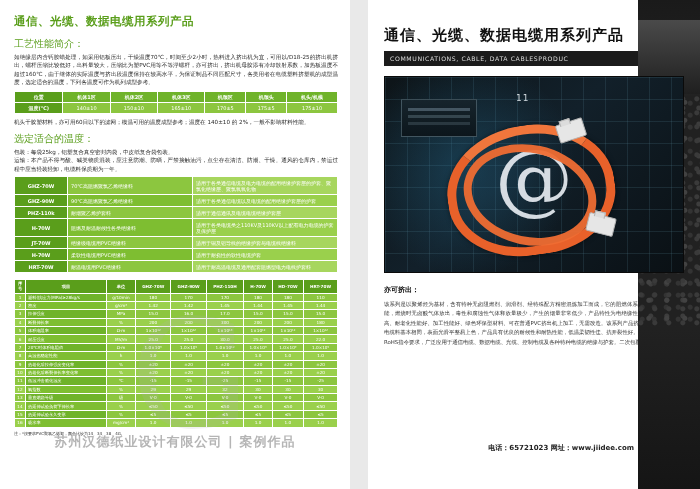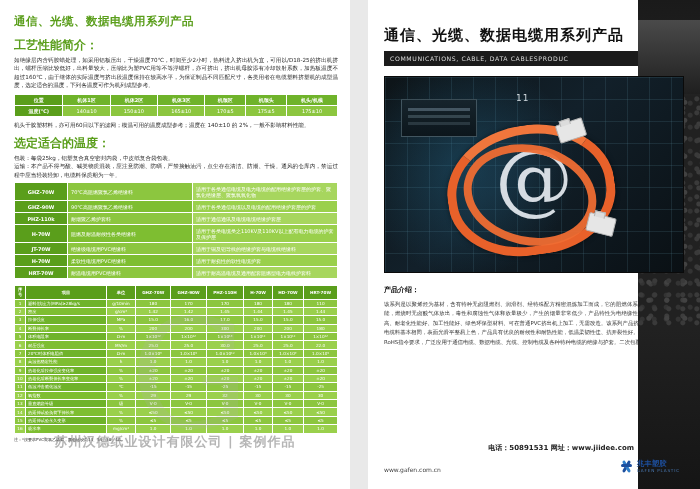--- a/index.html
+++ b/index.html
@@ -22,22 +22,22 @@
   .left-inner{padding:14px 12px 0 14px;}
   .l-title{
     color:#5a9e1b;
     font-size:11.5px;
     font-weight:bold;
     letter-spacing:.5px;
     margin:0 0 8px 0;
   }
   .sec-head{
     color:#5a9e1b;
-    font-size:12px;
-    font-weight:bold;
+    font-size:10px;
+    font-weight:normal;
     margin:6px 0 2px 0;
   }
   .body-txt{
     font-size:5.6px;
     line-height:1.5;
     color:#2a2a2a;
     text-align:justify;
   }
   
   table{border-collapse:collapse;width:100%;}
@@ -543,34 +543,20 @@
         <div class="num">11</div>
         <div class="at">@</div>
         <div class="cable">
           <div class="loop"></div>
           <div class="loop2"></div>
           <div class="plug p1"></div>
           <div class="plug p2"></div>
         </div>
       </div>
 
-      <div class="r-sec-title">产品介绍：</div>
+      <div class="r-sec-title">亦可挤出：</div>
       <div class="r-body">该系列是以聚烯烃为基材，含有特种无卤阻燃剂、润滑剂、经特殊配方精密混炼加工而成，它的阻燃体系具有优良的阻燃性能，燃烧时无卤酸气体放出，毒性和腐蚀性气体释放量极少，产生的烟量非常低少，产品特性为电绝缘性能优良、机械强度高、耐老化性能好、加工性能好、绿色环保型材料、可在普通PVC挤出机上加工，无需改造。该系列产品挤出工艺与普通PVC电缆料基本相同，表面光滑平整易上色，产品具有优良的耐候性和耐热性能，低温柔韧性佳、抗开裂性好。产品完全符合欧盟RoHS指令要求，广泛应用于通信电缆、数据电缆、光缆、控制电缆及各种特种电缆的绝缘与护套。二次包覆小的特点。</div>
     </div>
 
-    <div class="contact">电话：50891531   网址：www.jiidee.com</div>
-
-    <div class="r-bottom">
-      <div class="r-url">www.gafen.com.cn</div>
-      <div class="logo">
-        <div class="mark">
-            <i></i>
-            <i></i>
-            <i></i>
-          </div>
-        <div class="logo-txt">
-          <b>兆丰塑胶</b>
-          <span>GAFEN PLASTIC</span>
-        </div>
-      </div>
-    </div>
+    <div class="contact">电话：65721023   网址：www.jiidee.com</div>
+
   </div>
 </div>
 
 </body></html>

